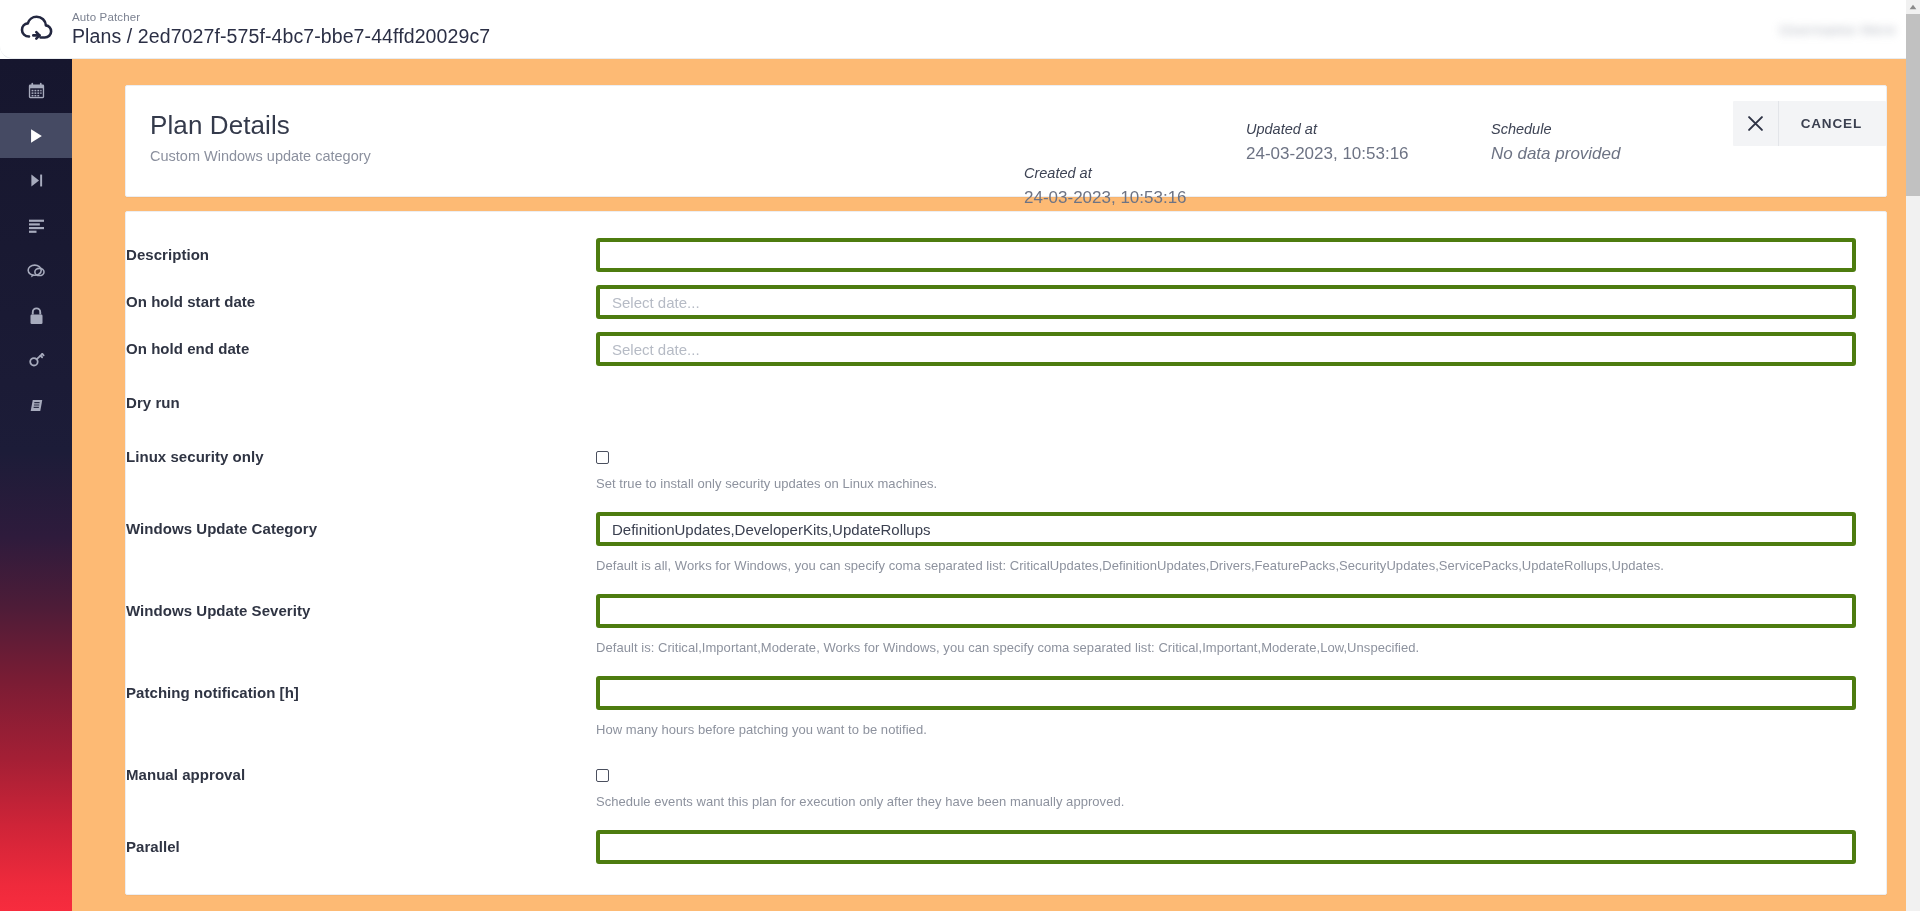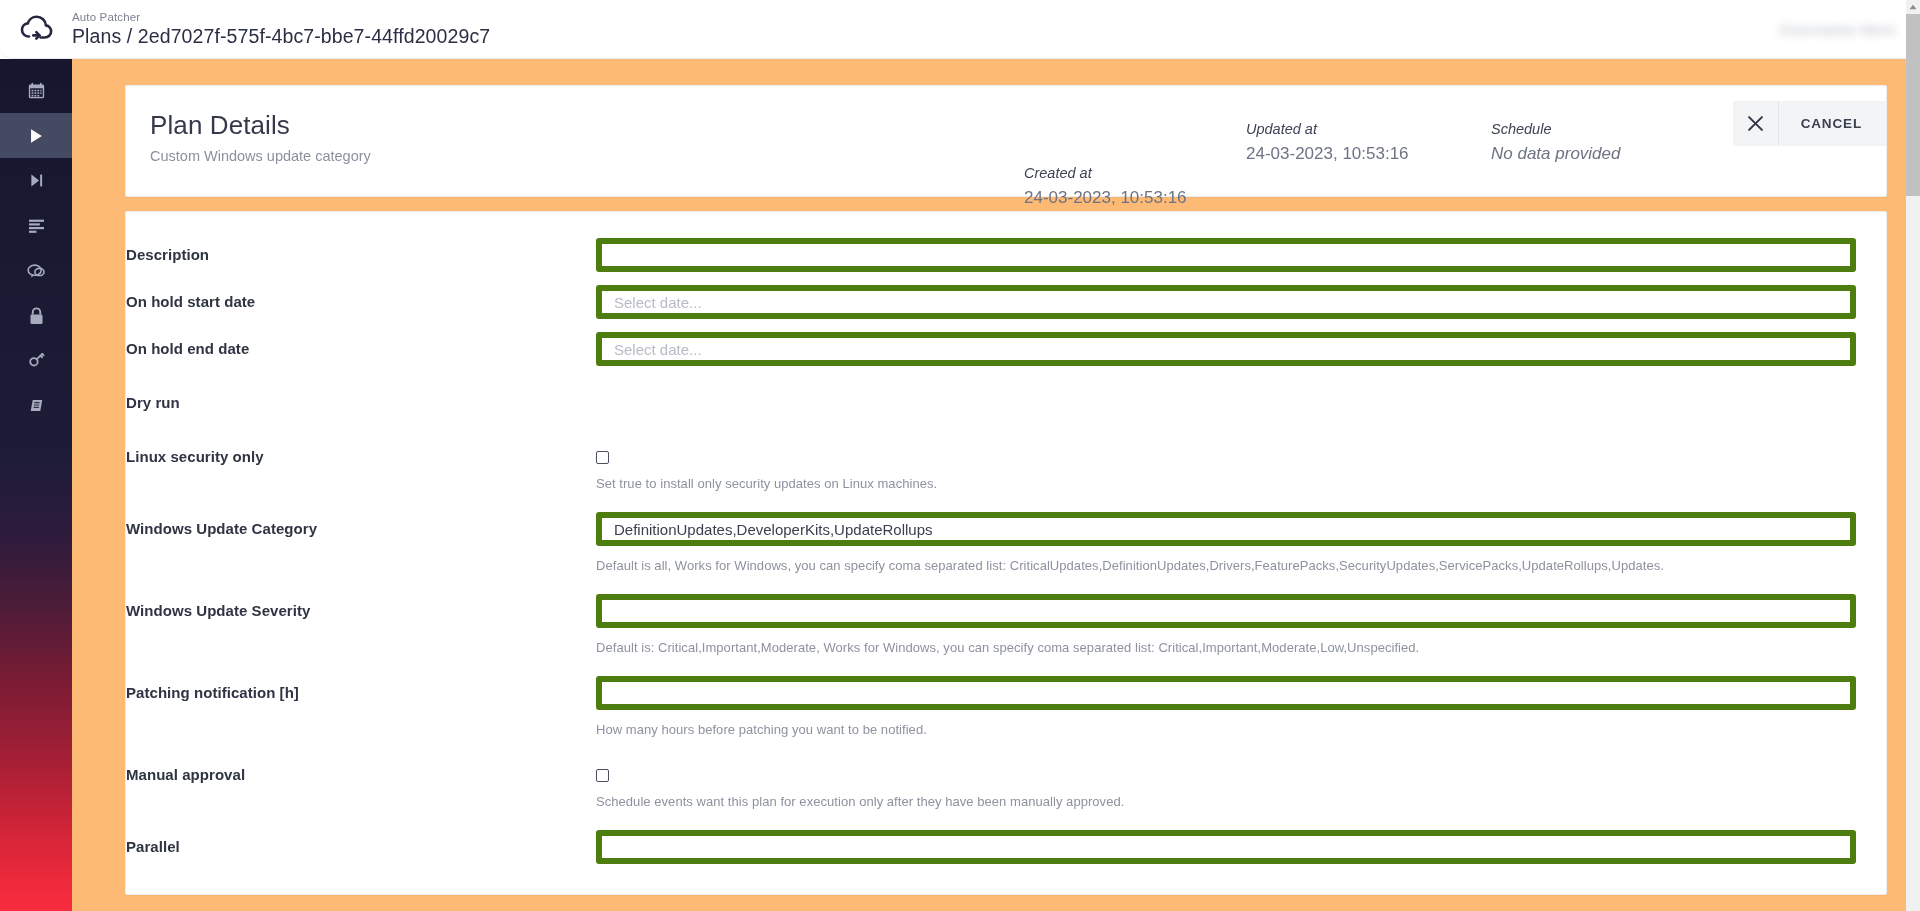--- a/index.html
+++ b/index.html
@@ -152,21 +152,21 @@
     width: 470px; flex: 0 0 470px;
     text-align: left;
     padding-right: 23px;
     font-size: 15px; color: #2f3443; font-weight: 700;
     line-height: 34px;
     letter-spacing: .05px;
   }
   .fcontrol { flex: 1 1 auto; padding-right: 4px; }
   .finput {
     width: 100%; height: 34px;
-    border: 6px solid #4d7c0f;
+    border: 4px solid #4d7c0f;
     border-radius: 3px;
     background: #ffffff;
     font-family: "Liberation Sans", sans-serif;
     font-size: 15px; color: #3b4050;
     padding: 0 12px;
     outline: none;
   }
   .finput::placeholder { color: #b6bbc5; }
   .fhelp {
     font-size: 13px; color: #8d929e; font-weight: 400;

